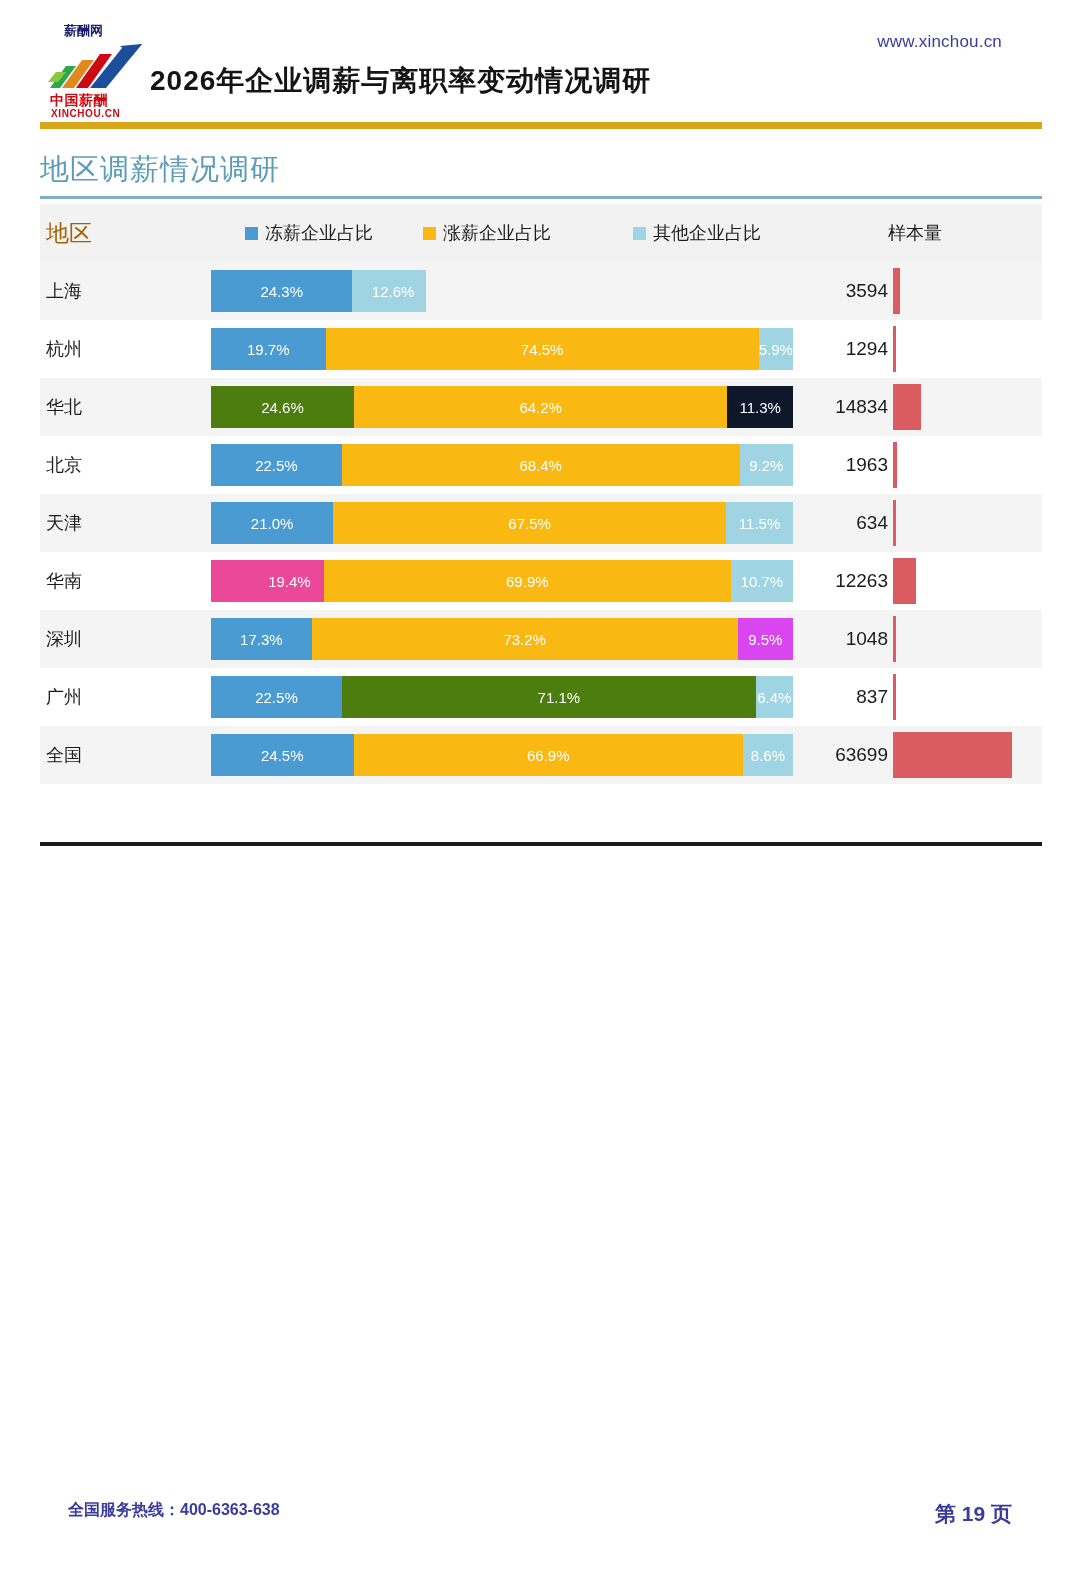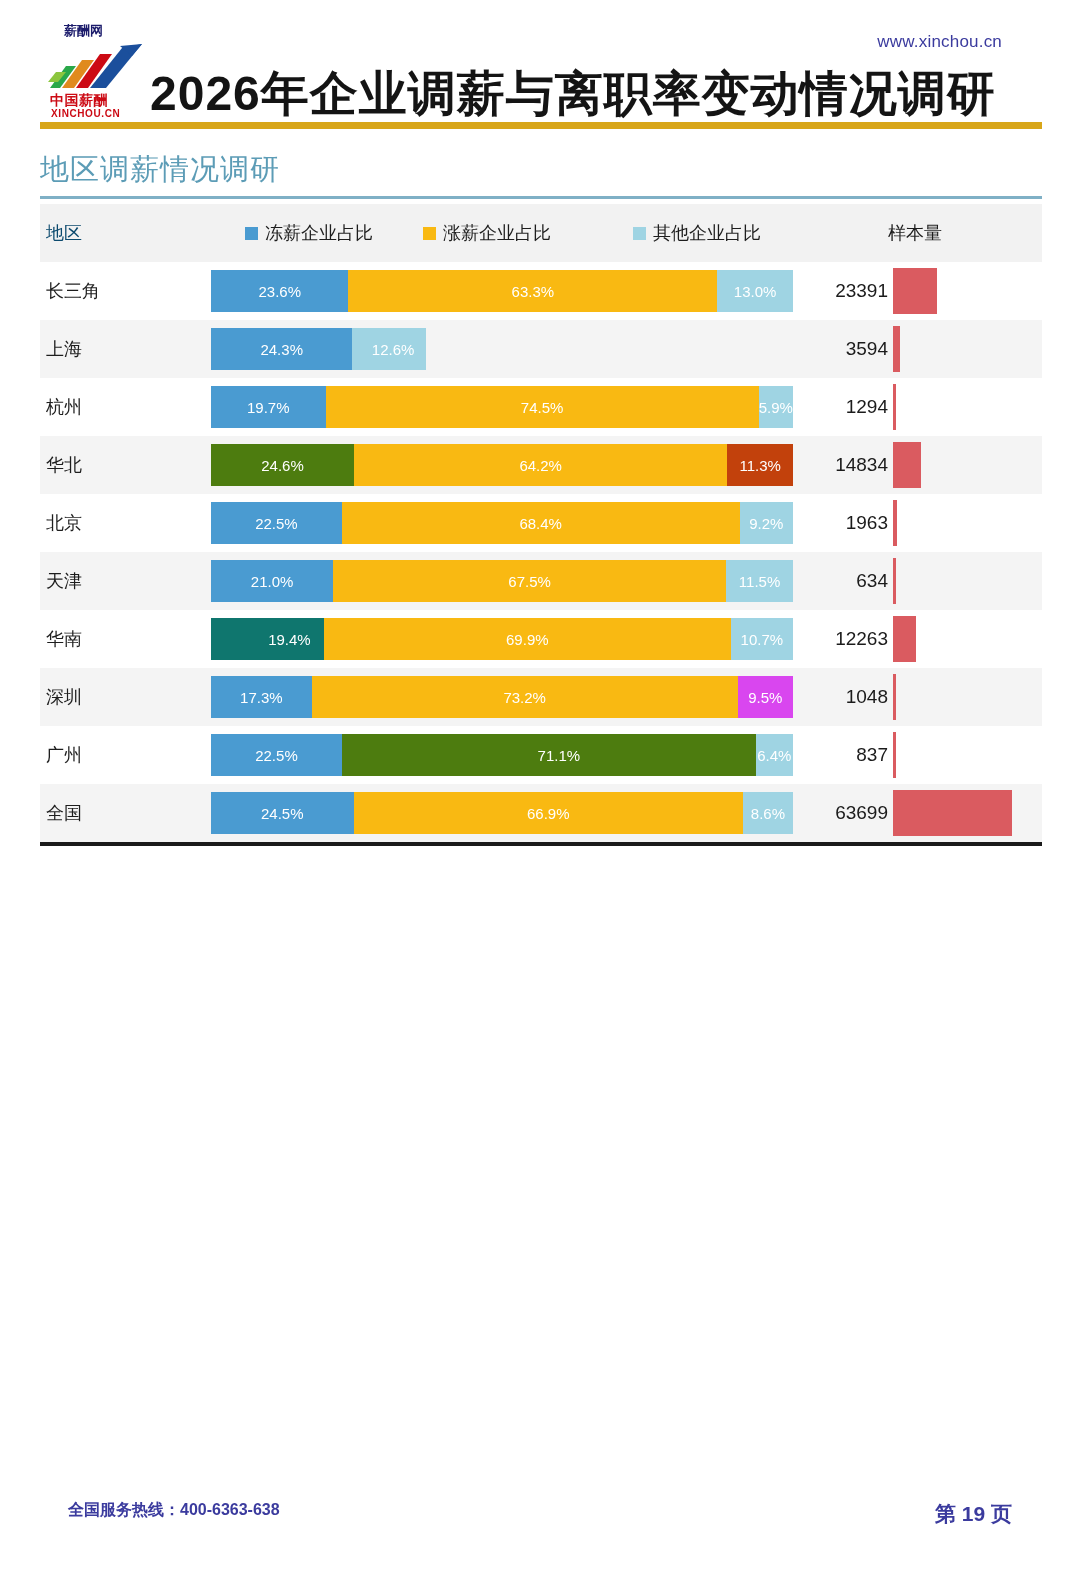--- a/index.html
+++ b/index.html
@@ -71,21 +71,21 @@
     right: 78px;
     top: 32px;
     font-size: 17px;
     color: #3b3b9e;
     letter-spacing: 0.2px;
   }
   .main-title {
     position: absolute;
     left: 150px;
     top: 62px;
-    font-size: 48px;
+    font-size: 28px;
     font-weight: bold;
     color: #141414;
     letter-spacing: 1px;
     white-space: nowrap;
   }
   .title-rule {
     position: absolute;
     left: 40px;
     top: 122px;
     width: 1002px;
@@ -122,22 +122,22 @@
   .thead {
     position: relative;
     height: 58px;
     background: #f2f2f2;
   }
   .th-region {
     position: absolute;
     left: 6px;
     top: 50%;
     transform: translateY(-50%);
-    font-size: 18px;
-    color: #0c4a6e;
+    font-size: 23px;
+    color: #a16207;
   }
   .legend {
     position: absolute;
     left: 205px;
     top: 50%;
     transform: translateY(-50%);
     display: flex;
     align-items: center;
   }
   .legend-item {
@@ -305,32 +305,20 @@
         <div class="legend-item">
           <span class="legend-swatch" style="background:#9fd4e3"></span>
           <span class="legend-label">其他企业占比</span>
         </div>
       </div>
 
       <div class="th-sample">样本量</div>
     </div>
 
     <div class="rows" id="rows-container">
-        <div class="row">
-          <div class="row-label">长三角</div>
-          <div class="bar-track">
-            <div class="seg" style="width: 23.6236%; background: rgb(74, 155, 209);">23.6%</div>
-            <div class="seg" style="width: 63.3634%; background: rgb(249, 185, 18);">63.3%</div>
-            <div class="seg" style="width: 13.013%; background: rgb(159, 212, 227);">13.0%</div>
-          </div>
-          <div class="sample-num">23391</div>
-          <div class="sample-bar-zone">
-            <div class="sample-bar" style="width: 36.7211%; background: rgb(218, 91, 96);"></div>
-          </div>
-        </div>
         <div class="row alt">
           <div class="row-label">上海</div>
           <div class="bar-track">
             <div class="seg" style="width: 24.3%; background: rgb(74, 155, 209);">24.3%</div>
             <div class="seg" style="width: 12.6%; background: rgb(159, 212, 227); padding-left: 8px;">12.6%</div>
           </div>
           <div class="sample-num">3594</div>
           <div class="sample-bar-zone">
             <div class="sample-bar" style="width: 5.64216%; background: rgb(218, 91, 96);"></div>
           </div>
@@ -345,21 +333,21 @@
           <div class="sample-num">1294</div>
           <div class="sample-bar-zone">
             <div class="sample-bar" style="width: 2.5%; background: rgb(218, 91, 96);"></div>
           </div>
         </div>
         <div class="row alt">
           <div class="row-label">华北</div>
           <div class="bar-track">
             <div class="seg" style="width: 24.5754%; background: #4d7c0f;">24.6%</div>
             <div class="seg" style="width: 64.1359%; background: rgb(249, 185, 18);">64.2%</div>
-            <div class="seg" style="width: 11.2887%; background: #c2410c;">11.3%</div>
+            <div class="seg" style="width: 11.2887%; background: #0f172a;">11.3%</div>
           </div>
           <div class="sample-num">14834</div>
           <div class="sample-bar-zone">
             <div class="sample-bar" style="width: 23.2876%; background: rgb(218, 91, 96);"></div>
           </div>
         </div>
         <div class="row">
           <div class="row-label">北京</div>
           <div class="bar-track">
             <div class="seg" style="width: 22.4775%; background: rgb(74, 155, 209);">22.5%</div>
@@ -379,21 +367,21 @@
             <div class="seg" style="width: 11.5%; background: rgb(159, 212, 227);">11.5%</div>
           </div>
           <div class="sample-num">634</div>
           <div class="sample-bar-zone">
             <div class="sample-bar" style="width: 2.5%; background: rgb(218, 91, 96);"></div>
           </div>
         </div>
         <div class="row">
           <div class="row-label">华南</div>
           <div class="bar-track">
-            <div class="seg" style="width: 19.4%; background: #0f766e; padding-left: 44px;">19.4%</div>
+            <div class="seg" style="width: 19.4%; background: #ec4899; padding-left: 44px;">19.4%</div>
             <div class="seg" style="width: 69.9%; background: rgb(249, 185, 18);">69.9%</div>
             <div class="seg" style="width: 10.7%; background: rgb(159, 212, 227);">10.7%</div>
           </div>
           <div class="sample-num">12263</div>
           <div class="sample-bar-zone">
             <div class="sample-bar" style="width: 19.2515%; background: rgb(218, 91, 96);"></div>
           </div>
         </div>
         <div class="row alt">
           <div class="row-label">深圳</div>

